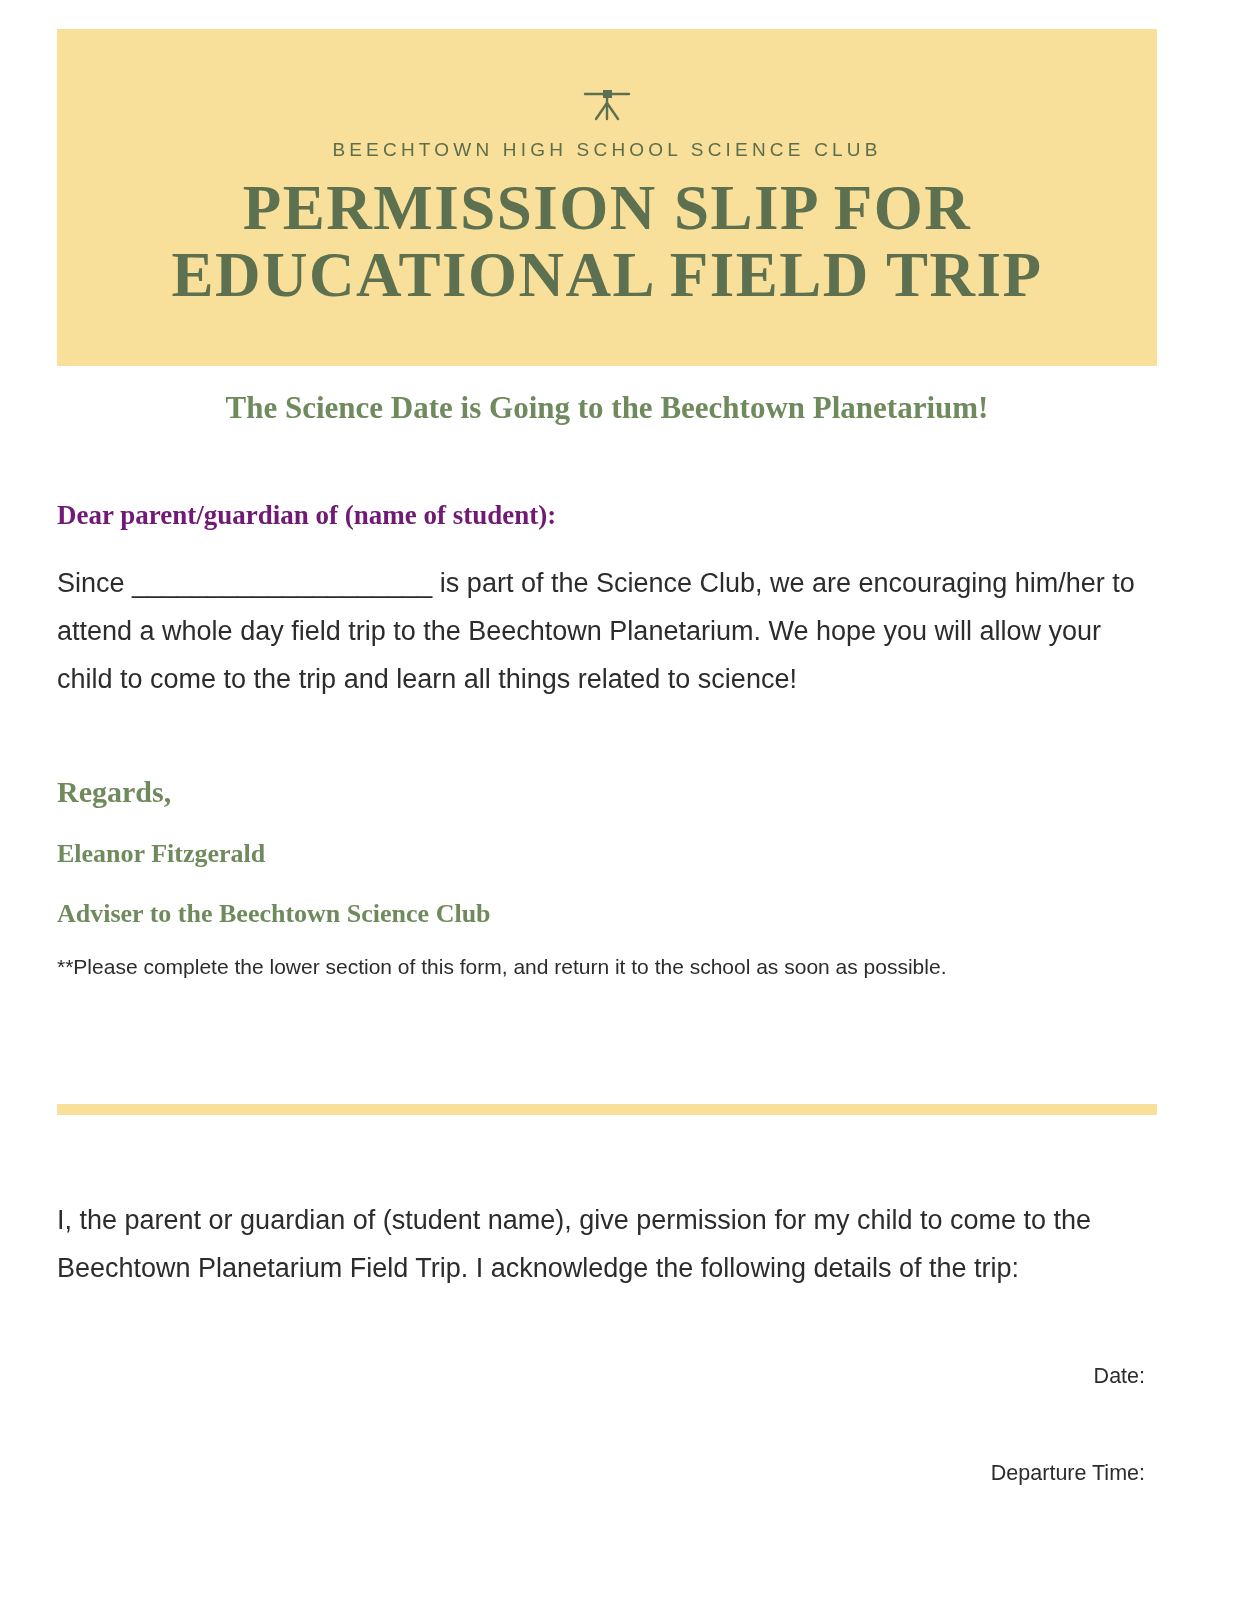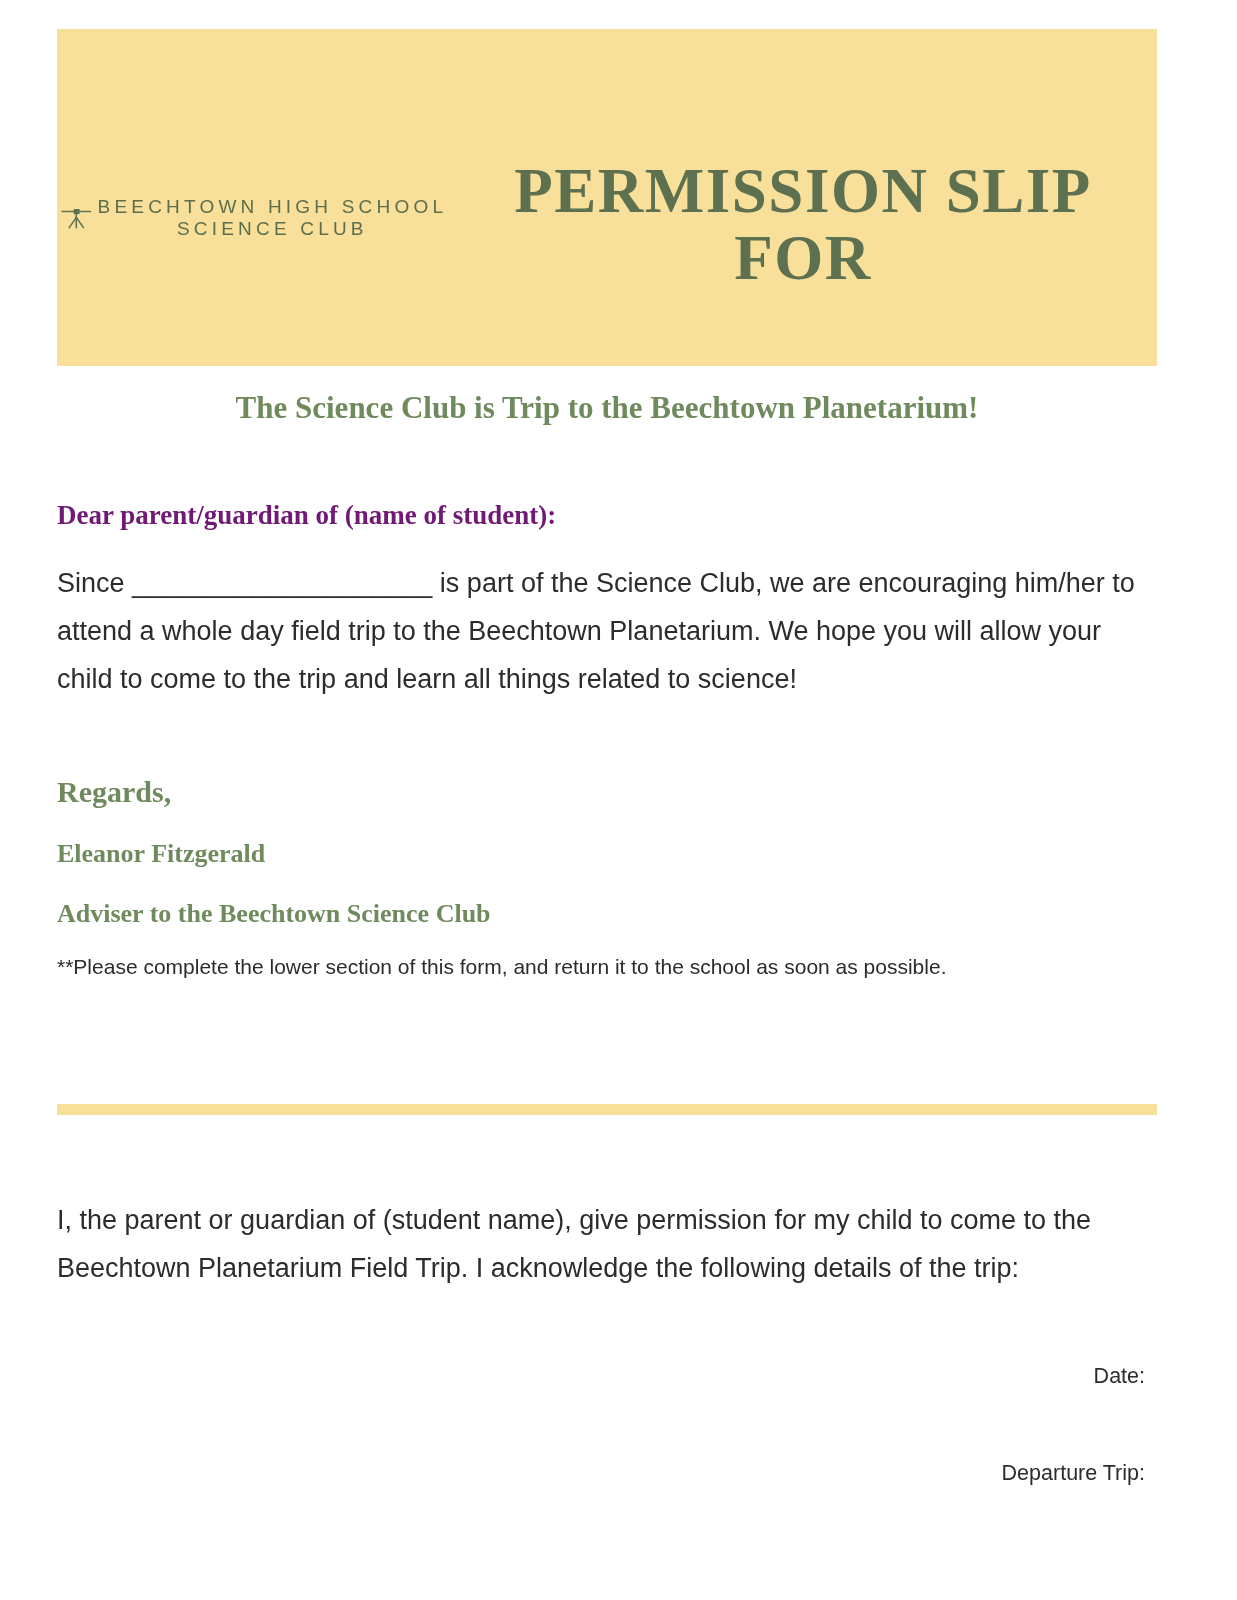--- a/index.html
+++ b/index.html
@@ -23,21 +23,21 @@
   }
   .header-band {
     position: absolute;
     left: 57px;
     top: 29px;
     width: 1100px;
     height: 337px;
     background: #f8e09a;
     box-sizing: border-box;
     display: flex;
-    flex-direction: row;
+    flex-direction: column;
     align-items: center;
     justify-content: flex-start;
     padding-top: 54px;
   }
   .telescope-icon {
     width: 60px;
     height: 42px;
     display: block;
     margin-bottom: 14px;
   }
@@ -158,24 +158,25 @@
         <line x1="8" y1="11" x2="52" y2="11"></line>
         <line x1="30" y1="11" x2="30" y2="36"></line>
         <line x1="30" y1="20" x2="19" y2="36"></line>
         <line x1="30" y1="20" x2="41" y2="36"></line>
       </g>
       <rect x="26" y="7" width="9" height="8" fill="#5d7050"></rect>
     </svg>
     <div class="org-line">BEECHTOWN HIGH SCHOOL SCIENCE CLUB</div>
     <h1 class="main-title">
       <span>PERMISSION SLIP FOR</span><br>
+      <span>EDUCATIONAL FIELD TRIP</span>
     </h1>
   </div>
 
-  <div class="subtitle">The Science Club is Trip to the Beechtown Planetarium!</div>
+  <div class="subtitle">The Science Date is Going to the Beechtown Planetarium!</div>
 
   <div class="body-area">
     <p class="salutation">Dear parent/guardian of (name of student):</p>
     <p class="para">Since ____________________ is part of the Science Club, we are encouraging him/her to attend a whole day field trip to the Beechtown Planetarium. We hope you will allow your child to come to the trip and learn all things related to science!</p>
     <div class="spacer-72"></div>
     <p class="regards">Regards,</p>
     <div class="spacer-30"></div>
     <p class="sig-name">Eleanor Fitzgerald</p>
     <div class="spacer-30"></div>
     <p class="sig-role">Adviser to the Beechtown Science Club</p>
@@ -183,16 +184,16 @@
     <p class="note">**Please complete the lower section of this form, and return it to the school as soon as possible.</p>
   </div>
 
   <div class="divider"></div>
 
   <div class="lower-area">
     <p class="para">I, the parent or guardian of (student name), give permission for my child to come to the Beechtown Planetarium Field Trip. I acknowledge the following details of the trip:</p>
     <div class="spacer-60"></div>
     <p class="field-line">Date:</p>
     <div class="spacer-48"></div>
-    <p class="field-line">Departure Trip:</p>
+    <p class="field-line">Departure Time:</p>
   </div>
 
 </div>
 
 </body></html>

